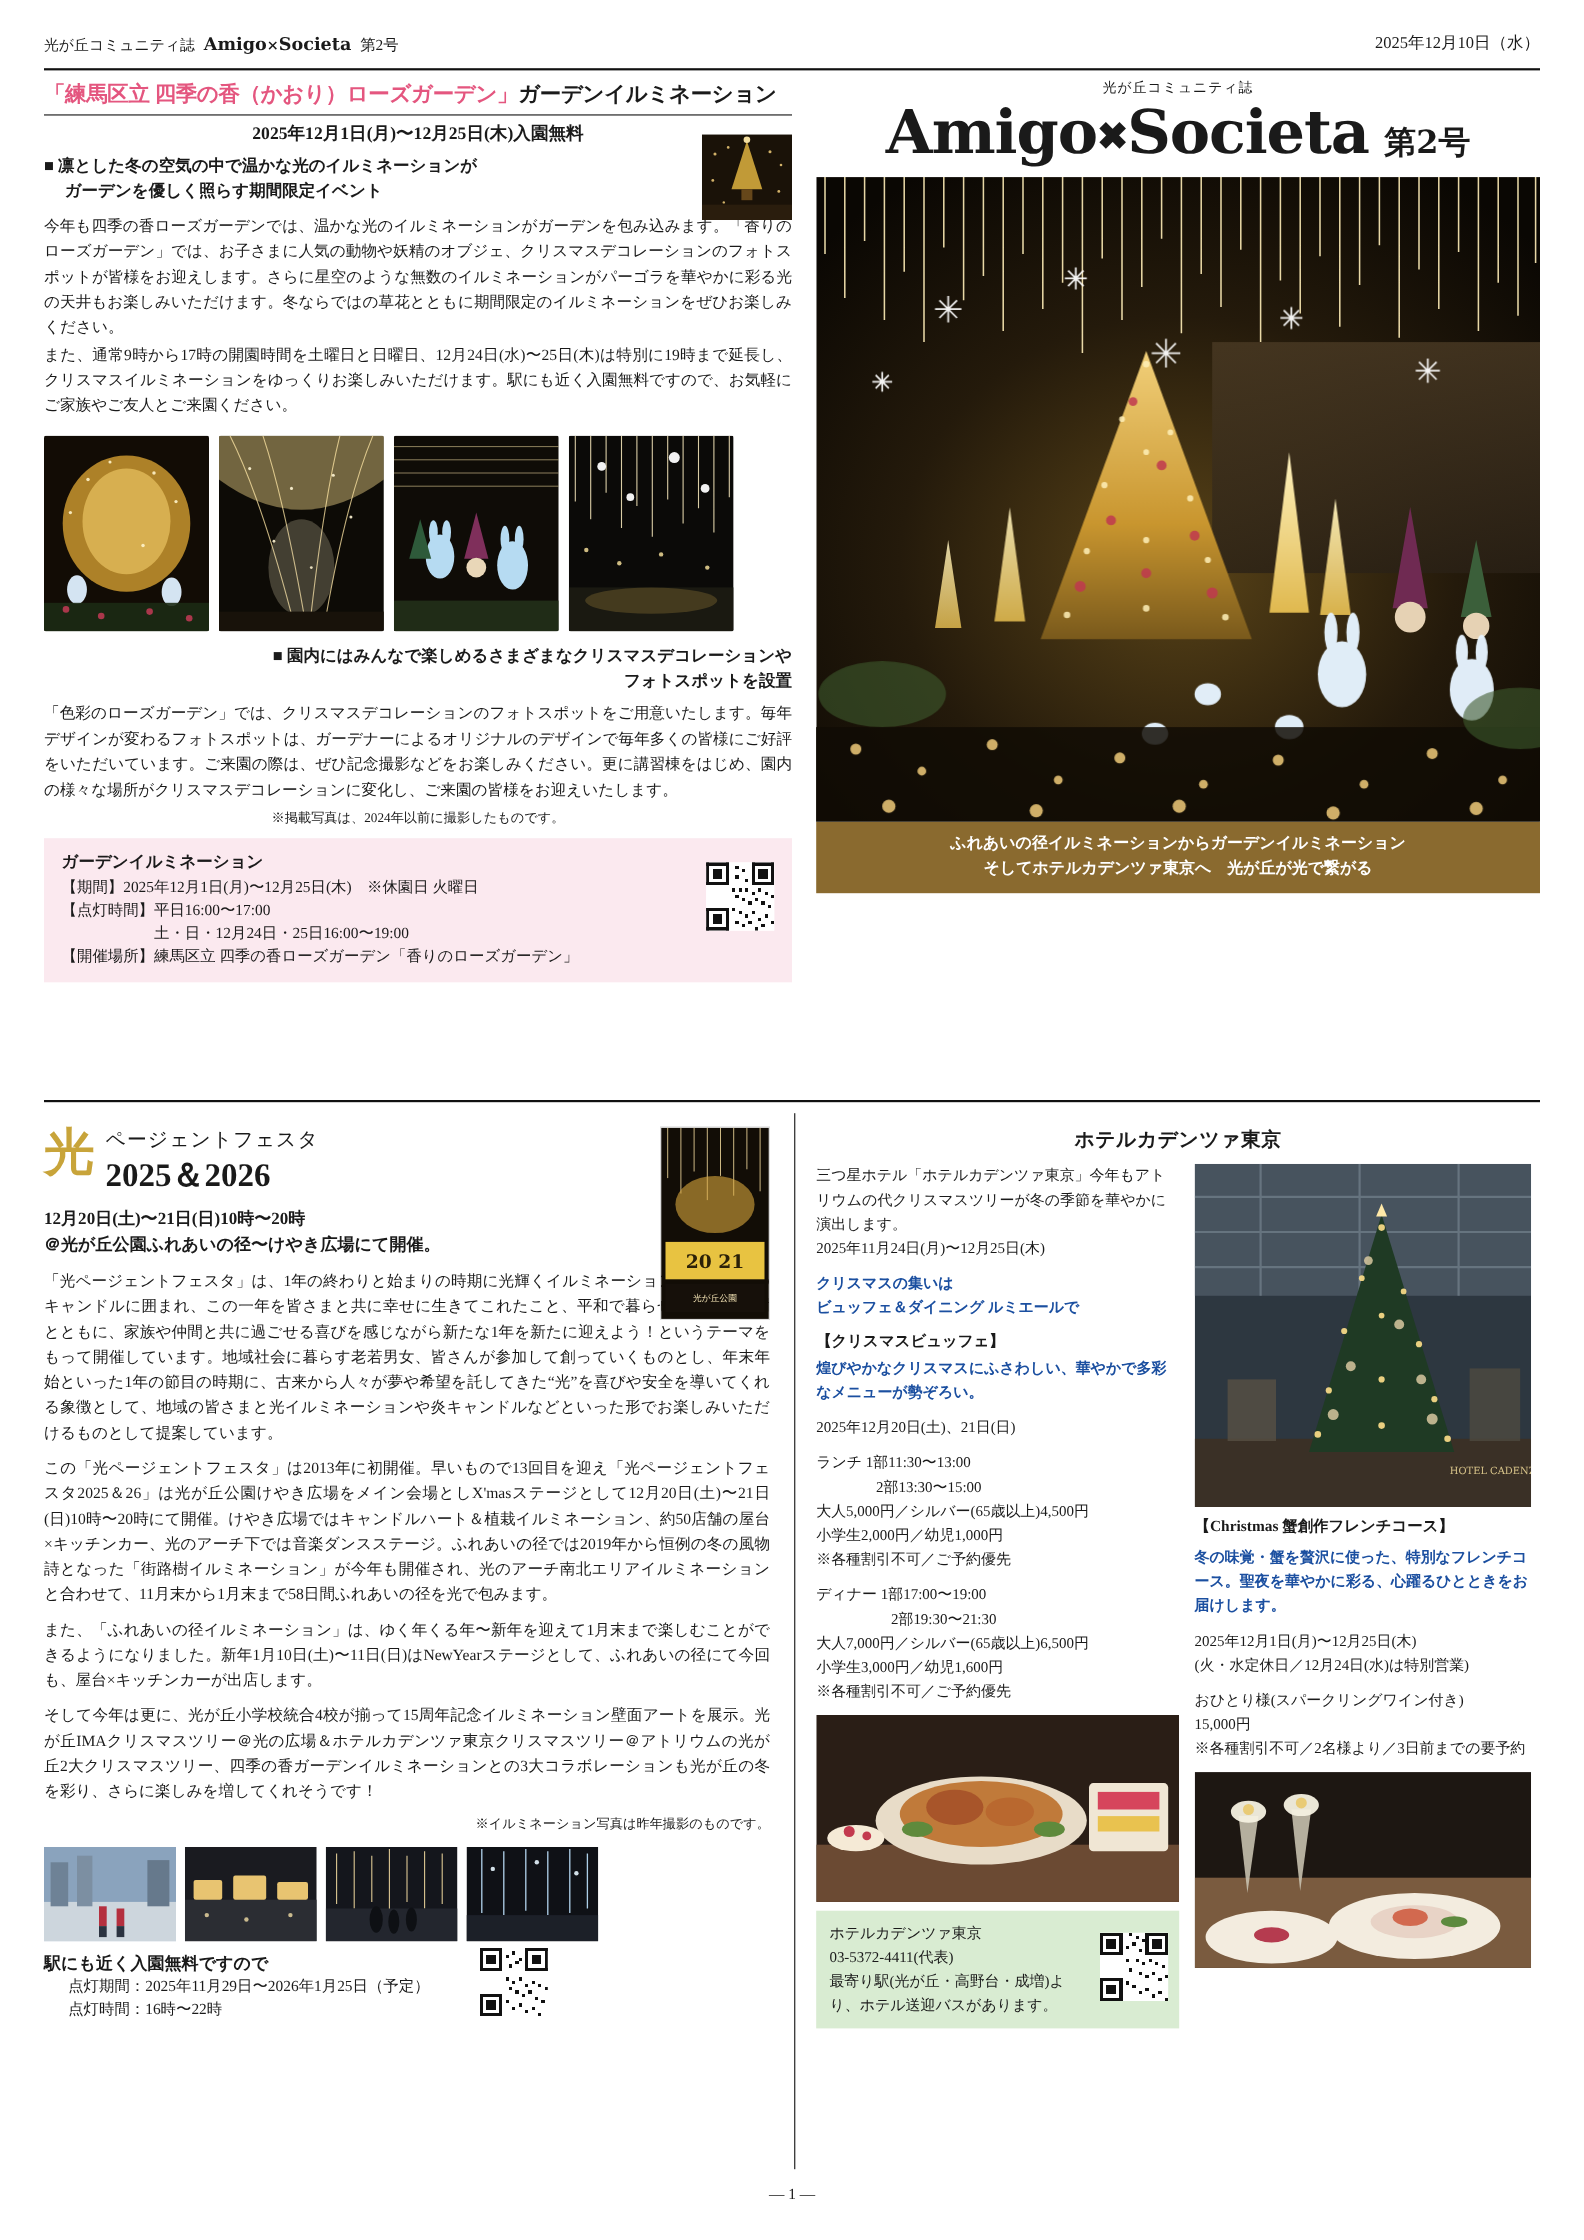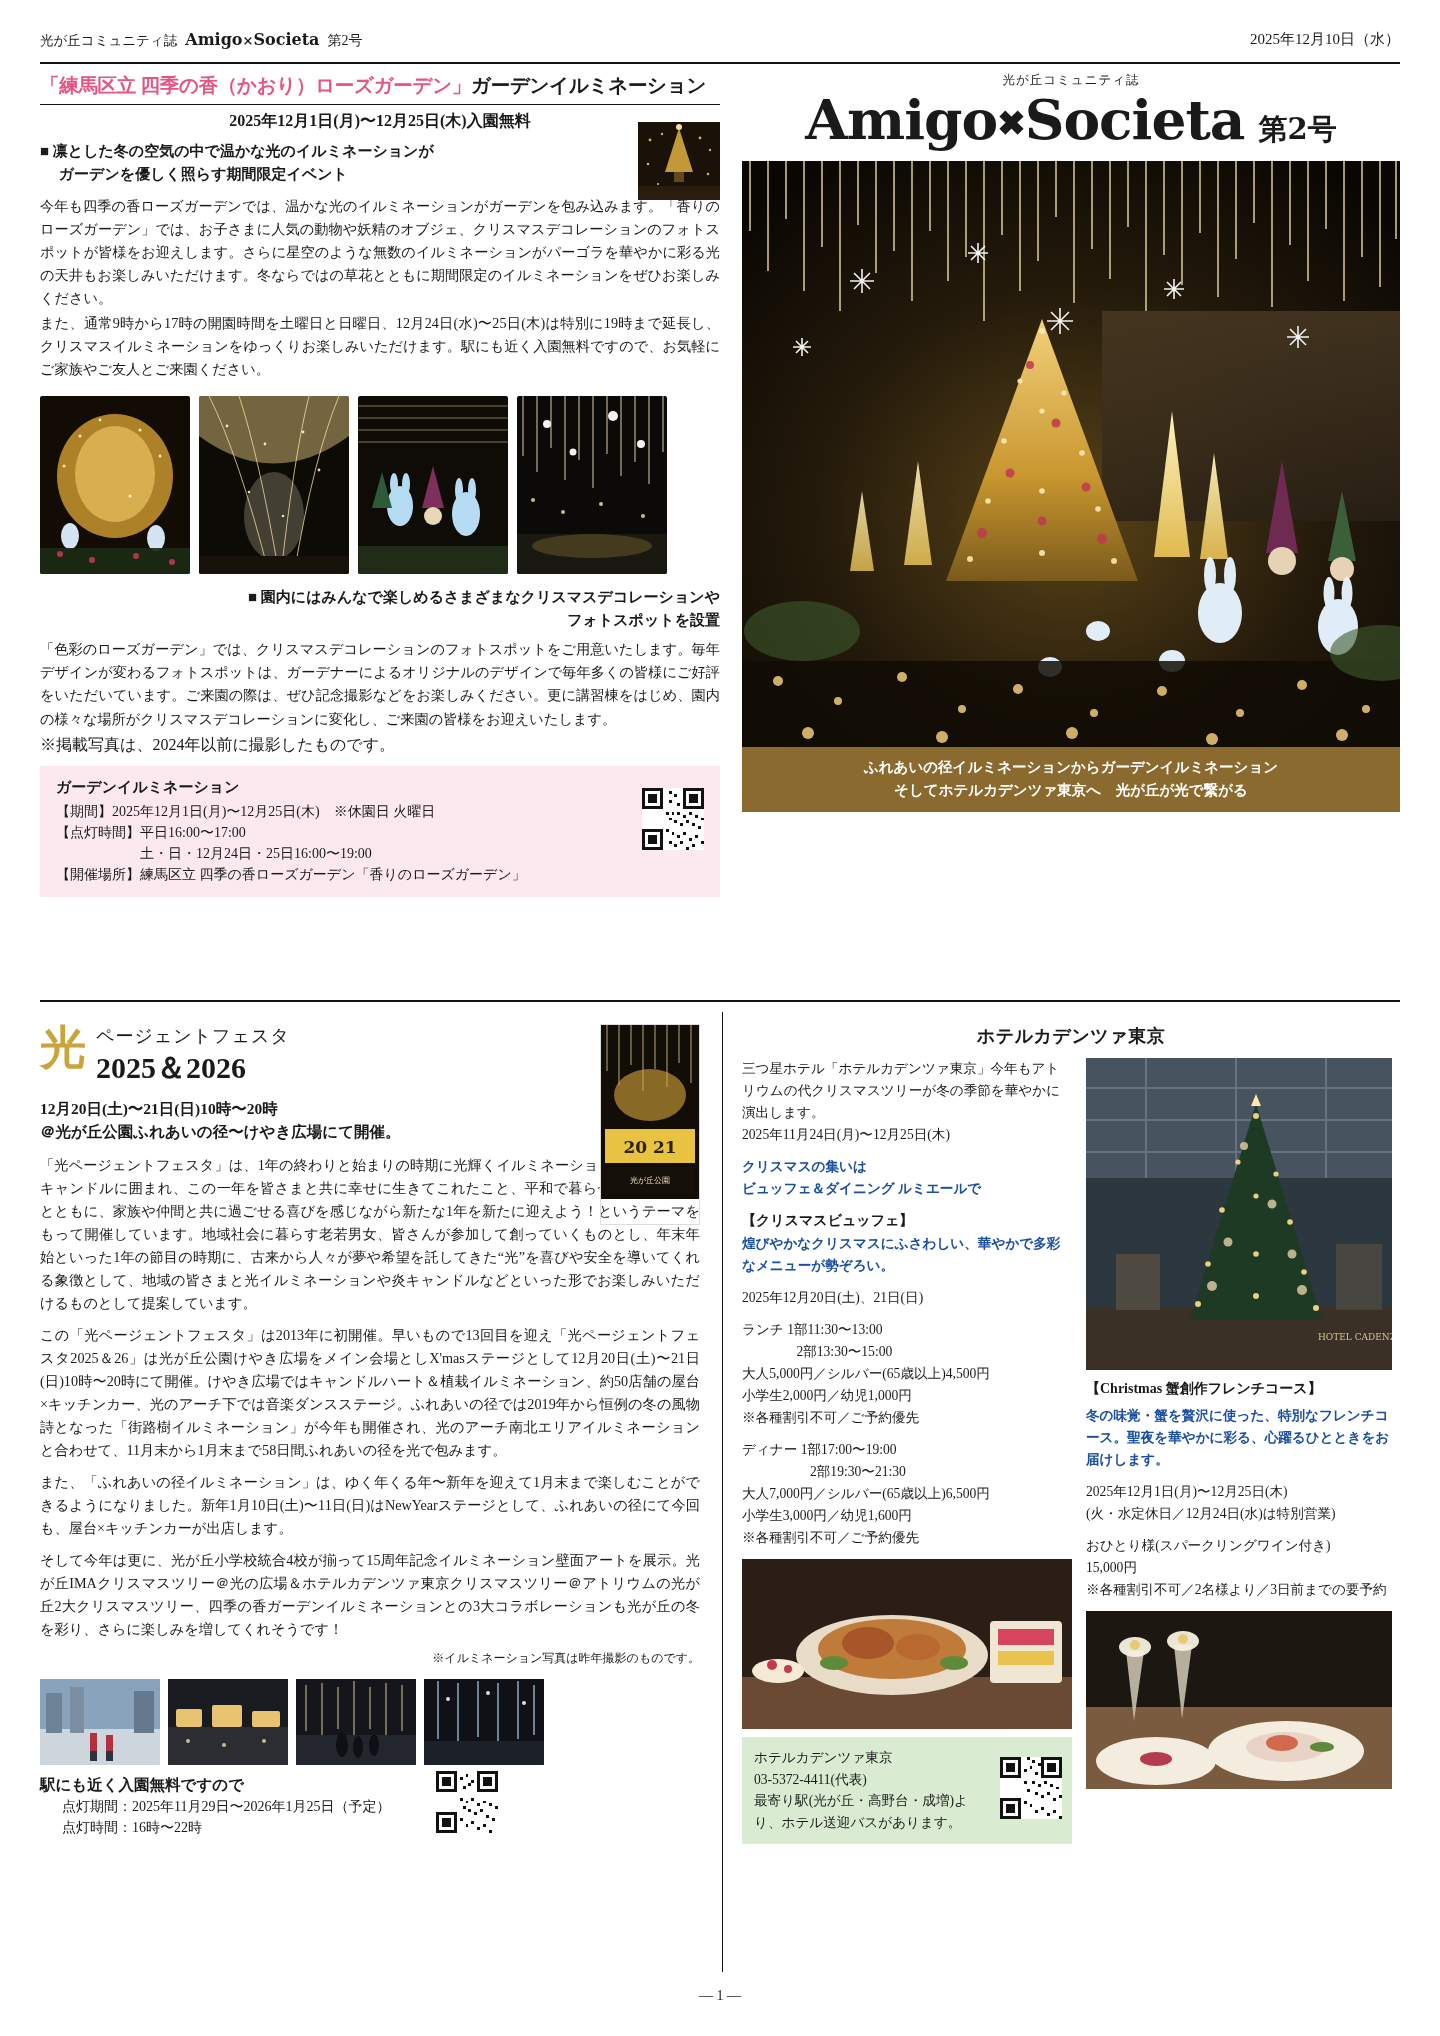--- a/index.html
+++ b/index.html
@@ -37,21 +37,21 @@
   .headline .pink { color:#e4567f; }
   .sub-date { text-align:center; font-size:16px; font-weight:bold; margin:4px 0 8px 0; }
   .lede { font-size:15px; font-weight:bold; line-height:1.55; margin-bottom:8px; width:470px; }
   .body-text { font-size:14.2px; line-height:1.63; text-align:justify; }
   .body-text p { margin:0 0 2px 0; }
 
   .thumb-row { display:flex; gap:9px; margin:14px 0 12px 0; }
   .thumb { width:150px; height:178px; border-radius:2px; overflow:hidden; position:relative; }
 
   .sec2-head { font-size:15px; font-weight:bold; line-height:1.55; margin:6px 0 6px 0; }
-  .note-right { text-align:left; font-size:16px; margin-top:4px; }
+  .note-right { text-align:center; font-size:12px; margin-top:4px; }
 
   .info-box {
     margin-top:10px; background:#fbe9ef; border:0; padding:12px 14px 12px 16px;
     position:relative; min-height:108px;
   }
   .info-box .title { font-size:15px; font-weight:bold; margin-bottom:4px; }
   .info-box .line { font-size:14px; line-height:1.5; }
   .qr { position:absolute; width:62px; height:62px; background:#fff; }
 
   
@@ -82,21 +82,21 @@
   
   .bl { position:absolute; left:40px; top:1024px; width:660px; }
   .bl-title { display:flex; align-items:flex-start; gap:10px; }
   .bl-title .kanji { font-size:46px; color:#c8a43a; font-weight:bold; line-height:1; font-family:"DejaVu Serif",serif;}
   .bl-title .stack .t1 { font-size:18px; letter-spacing:1px; }
   .bl-title .stack .t2 { font-size:30px; font-weight:bold; letter-spacing:0px; }
   .bl-when { font-size:15.5px; font-weight:bold; margin-top:8px; line-height:1.5; }
   .bl-body { font-size:14.2px; line-height:1.62; text-align:justify; margin-top:10px; }
   .bl-body p { margin:0 0 9px 0; }
   .bl-note { text-align:right; font-size:12px; }
-  .poster { position:absolute; right:0; top:0; width:100px; height:201px; overflow:hidden; border:1px solid #ddd;}
+  .poster { position:absolute; right:0; top:0; width:100px; height:176px; overflow:hidden; border:1px solid #ddd;}
   .bl-thumbs { display:flex; gap:8px; margin-top:12px; }
   .bl-thumbs .t { width:120px; height:86px; overflow:hidden; }
   .bl-foot { margin-top:10px; position:relative; }
   .bl-foot .h { font-size:15.5px; font-weight:bold; }
   .bl-foot .l { font-size:14px; line-height:1.55; padding-left:22px; }
 
   
   .br { position:absolute; left:742px; top:1024px; width:658px; }
   .br-title { text-align:center; font-size:18px; font-weight:bold; letter-spacing:0.5px; margin-bottom:10px; }
   .br-cols { display:flex; gap:14px; }

